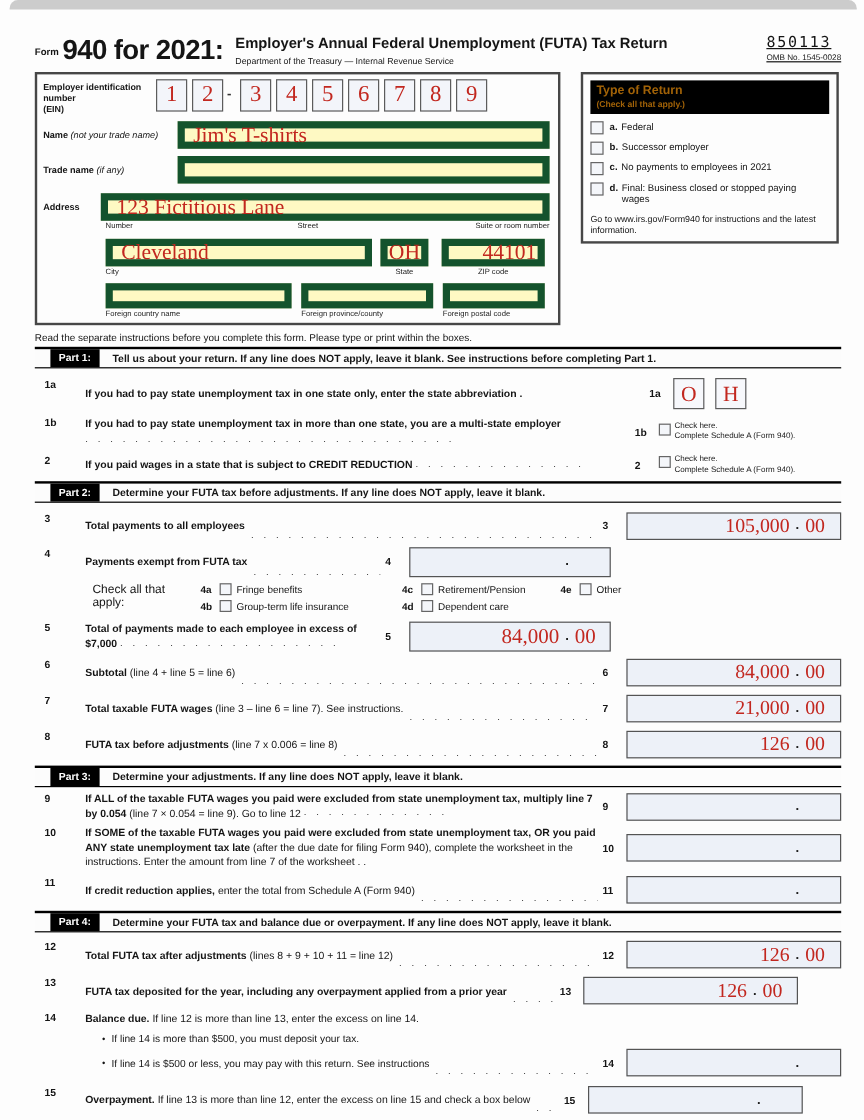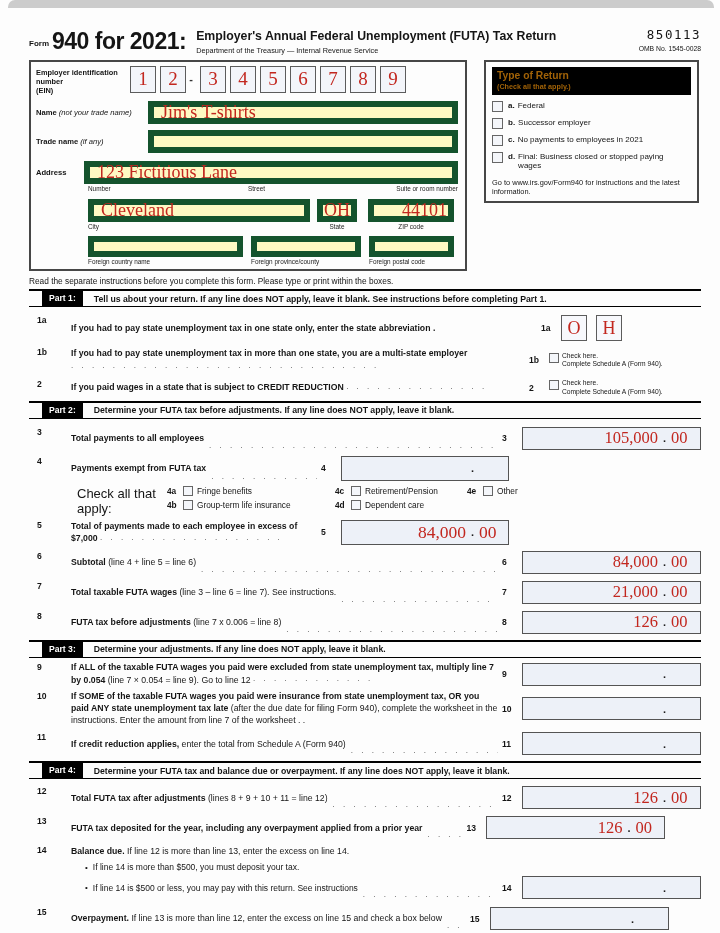--- a/index.html
+++ b/index.html
@@ -11,21 +11,21 @@
   .topstrip{position:absolute;top:0;left:8px;right:6px;height:8px;background:#cccccc;border-radius:7px 7px 0 0;}
   .page{position:absolute;top:27px;left:29px;width:672px;}
 
   
   .hdr{display:flex;align-items:flex-start;}
   .form-word{font-size:8px;font-weight:bold;margin-top:12px;}
   .form-num{font-size:23px;font-weight:bold;letter-spacing:-0.5px;margin-left:3px;line-height:1;margin-top:3px;}
   .hdr-title{margin-left:10px;margin-top:3px;}
   .hdr-title .t1{font-size:12.3px;font-weight:bold;line-height:1.1;}
   .hdr-title .t2{font-size:7.3px;margin-top:2px;}
-  .hdr-codes{margin-left:auto;text-align:right;margin-top:0;}
+  .hdr-codes{margin-left:auto;margin-top:0;text-decoration:underline;}
   .doc-code{font-family:"DejaVu Sans Mono",monospace;font-size:12.5px;letter-spacing:1.5px;}
   .omb{font-size:6.8px;margin-top:3px;}
 
   
   .topboxes{display:flex;margin-top:5px;align-items:flex-start;}
   .empbox{width:438px;border:2px solid #474747;box-sizing:border-box;padding:4px 7px 3px 5px;background:#fdfdfd;}
   .typebox{width:215px;border:2px solid #474747;box-sizing:border-box;margin-left:17px;background:#fdfdfd;padding:5px 6px 4px 6px;}
 
   .f{background:#fef9c3;border:6px solid #14532d;box-sizing:border-box;}
   .redval{font-family:"Liberation Serif",serif;color:#c2271f;}
@@ -107,21 +107,21 @@
 
   .chk-here{display:flex;width:152px;flex:none;align-items:flex-start;}
   .chk-here .cb{width:10px;height:10px;margin-top:1px;}
   .chktxt{font-size:6.7px;font-weight:normal;line-height:1.2;margin-left:3px;}
 
   .stateboxes{display:flex;flex:none;width:70px;}
   .statebox{width:24px;height:24px;border:1.5px solid #5c5c5c;background:#f7f8fc;display:flex;align-items:center;justify-content:center;font-size:18px;margin-right:9px;}
 
   
   .checkall{display:flex;margin-top:5px;align-items:flex-start;}
-  .ca-label{width:96px;font-size:13px;flex:none;margin-left:42px;padding-left:6px;box-sizing:border-box;}
+  .ca-label{width:96px;font-size:10px;flex:none;margin-left:42px;padding-left:6px;box-sizing:border-box;}
   .ca-col{flex:none;}
   .ca-item{display:flex;align-items:center;margin-bottom:4px;}
   .ca-item .n{font-size:8.3px;font-weight:bold;width:16px;}
   .ca-item .cb{width:10px;height:10px;}
   .ca-item .v{font-size:8.3px;margin-left:4px;}
   .ca-c1{width:168px;}
   .ca-c2{width:132px;}
 
   
   .bullet{display:flex;align-items:center;}
@@ -440,21 +440,21 @@
     <div class="amt">
       <span class="d redval"></span>
         <span class="dot">.</span>
         <span class="c redval"></span>
     </div>
   </div>
 
   <div class="frow mt5">
     <div class="lnum-left">10</div>
     <div class="ltext" style="width:430px;line-height:1.35;">
-      <span>If SOME of the taxable FUTA wages you paid were insurance from state unemployment tax, OR you paid ANY state unemployment tax late</span>
+      <span>If SOME of the taxable FUTA wages you paid were excluded from state unemployment tax, OR you paid ANY state unemployment tax late</span>
       <span class="rest">(after the due date for filing Form 940), complete the worksheet in the instructions. Enter the amount from line 7 of the worksheet . .</span>
     </div>
     <div class="lnum-right" style="margin-left:auto;">10</div>
     <div class="amt">
       <span class="d redval"></span>
         <span class="dot">.</span>
         <span class="c redval"></span>
     </div>
   </div>
 

